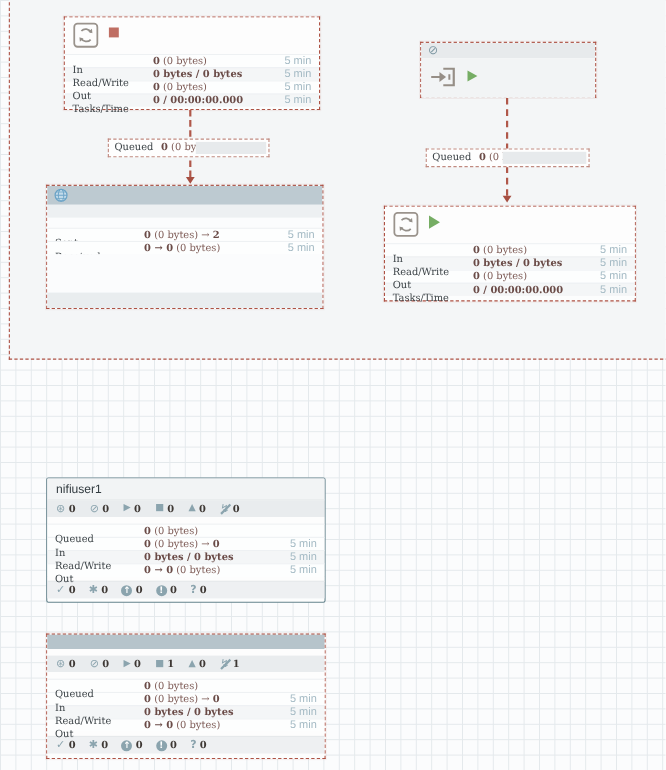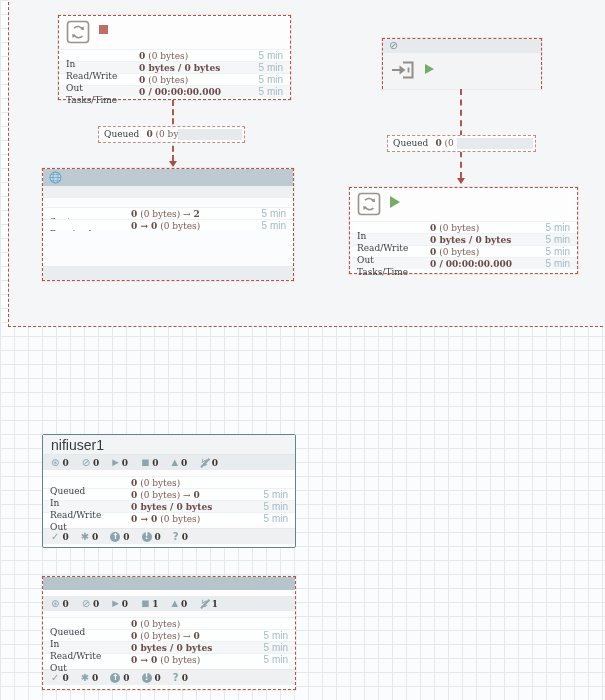--- a/index.html
+++ b/index.html
@@ -57,21 +57,21 @@
   
   .port-header { height:14px; background:#e7eaec; position:relative; }
   .port-header .nt { position:absolute; left:6px; top:0px; font-size:11px; color:#7e98a3; font-family:"DejaVu Sans",sans-serif; }
   .port-body { position:relative; height:36px; background:#f2f4f5; }
   .port-body svg { position:absolute; left:7px; top:6px; }
   .port-body .run-tri { left:42px; top:11px; border-left-width:9px; border-top-width:5px; border-bottom-width:5px; }
   
   .pg { background:#fcfdfd; }
   .pg-solid { border:1px solid #64828c; border-radius:2px; }
   .pg-title { height:20px; line-height:20px; background:#f2f4f5; border-bottom:1px solid #e4e8ea;
-    font-family:"Liberation Sans",sans-serif; font-size:14px; color:#323b40; padding-left:8px; }
+    font-family:"Liberation Sans",sans-serif; font-size:11px; color:#323b40; padding-left:8px; }
   .pg-colorband { height:13px; background:#b6c4cb; }
   .pg-gap { height:6px; background:#fdfdfd; }
   .badge-row { height:15px; display:flex; align-items:center; background:#e9ecee; padding-left:8px; gap:13px; }
   .badge { display:inline-flex; align-items:center; gap:3px; }
   .bi { font-family:"DejaVu Sans",sans-serif; font-size:10px; color:#8ba4ae; line-height:11px; }
   .bi.small { font-size:8.5px; }
   .bc { font-size:9px; font-weight:bold; color:#3e3834; }
   .bi.circ { display:inline-flex; align-items:center; justify-content:center; width:10px; height:10px;
     border-radius:50%; background:#8ba4ae; color:#fff; font-size:8px; font-weight:bold; }
   .bi.strike { position:relative; }

